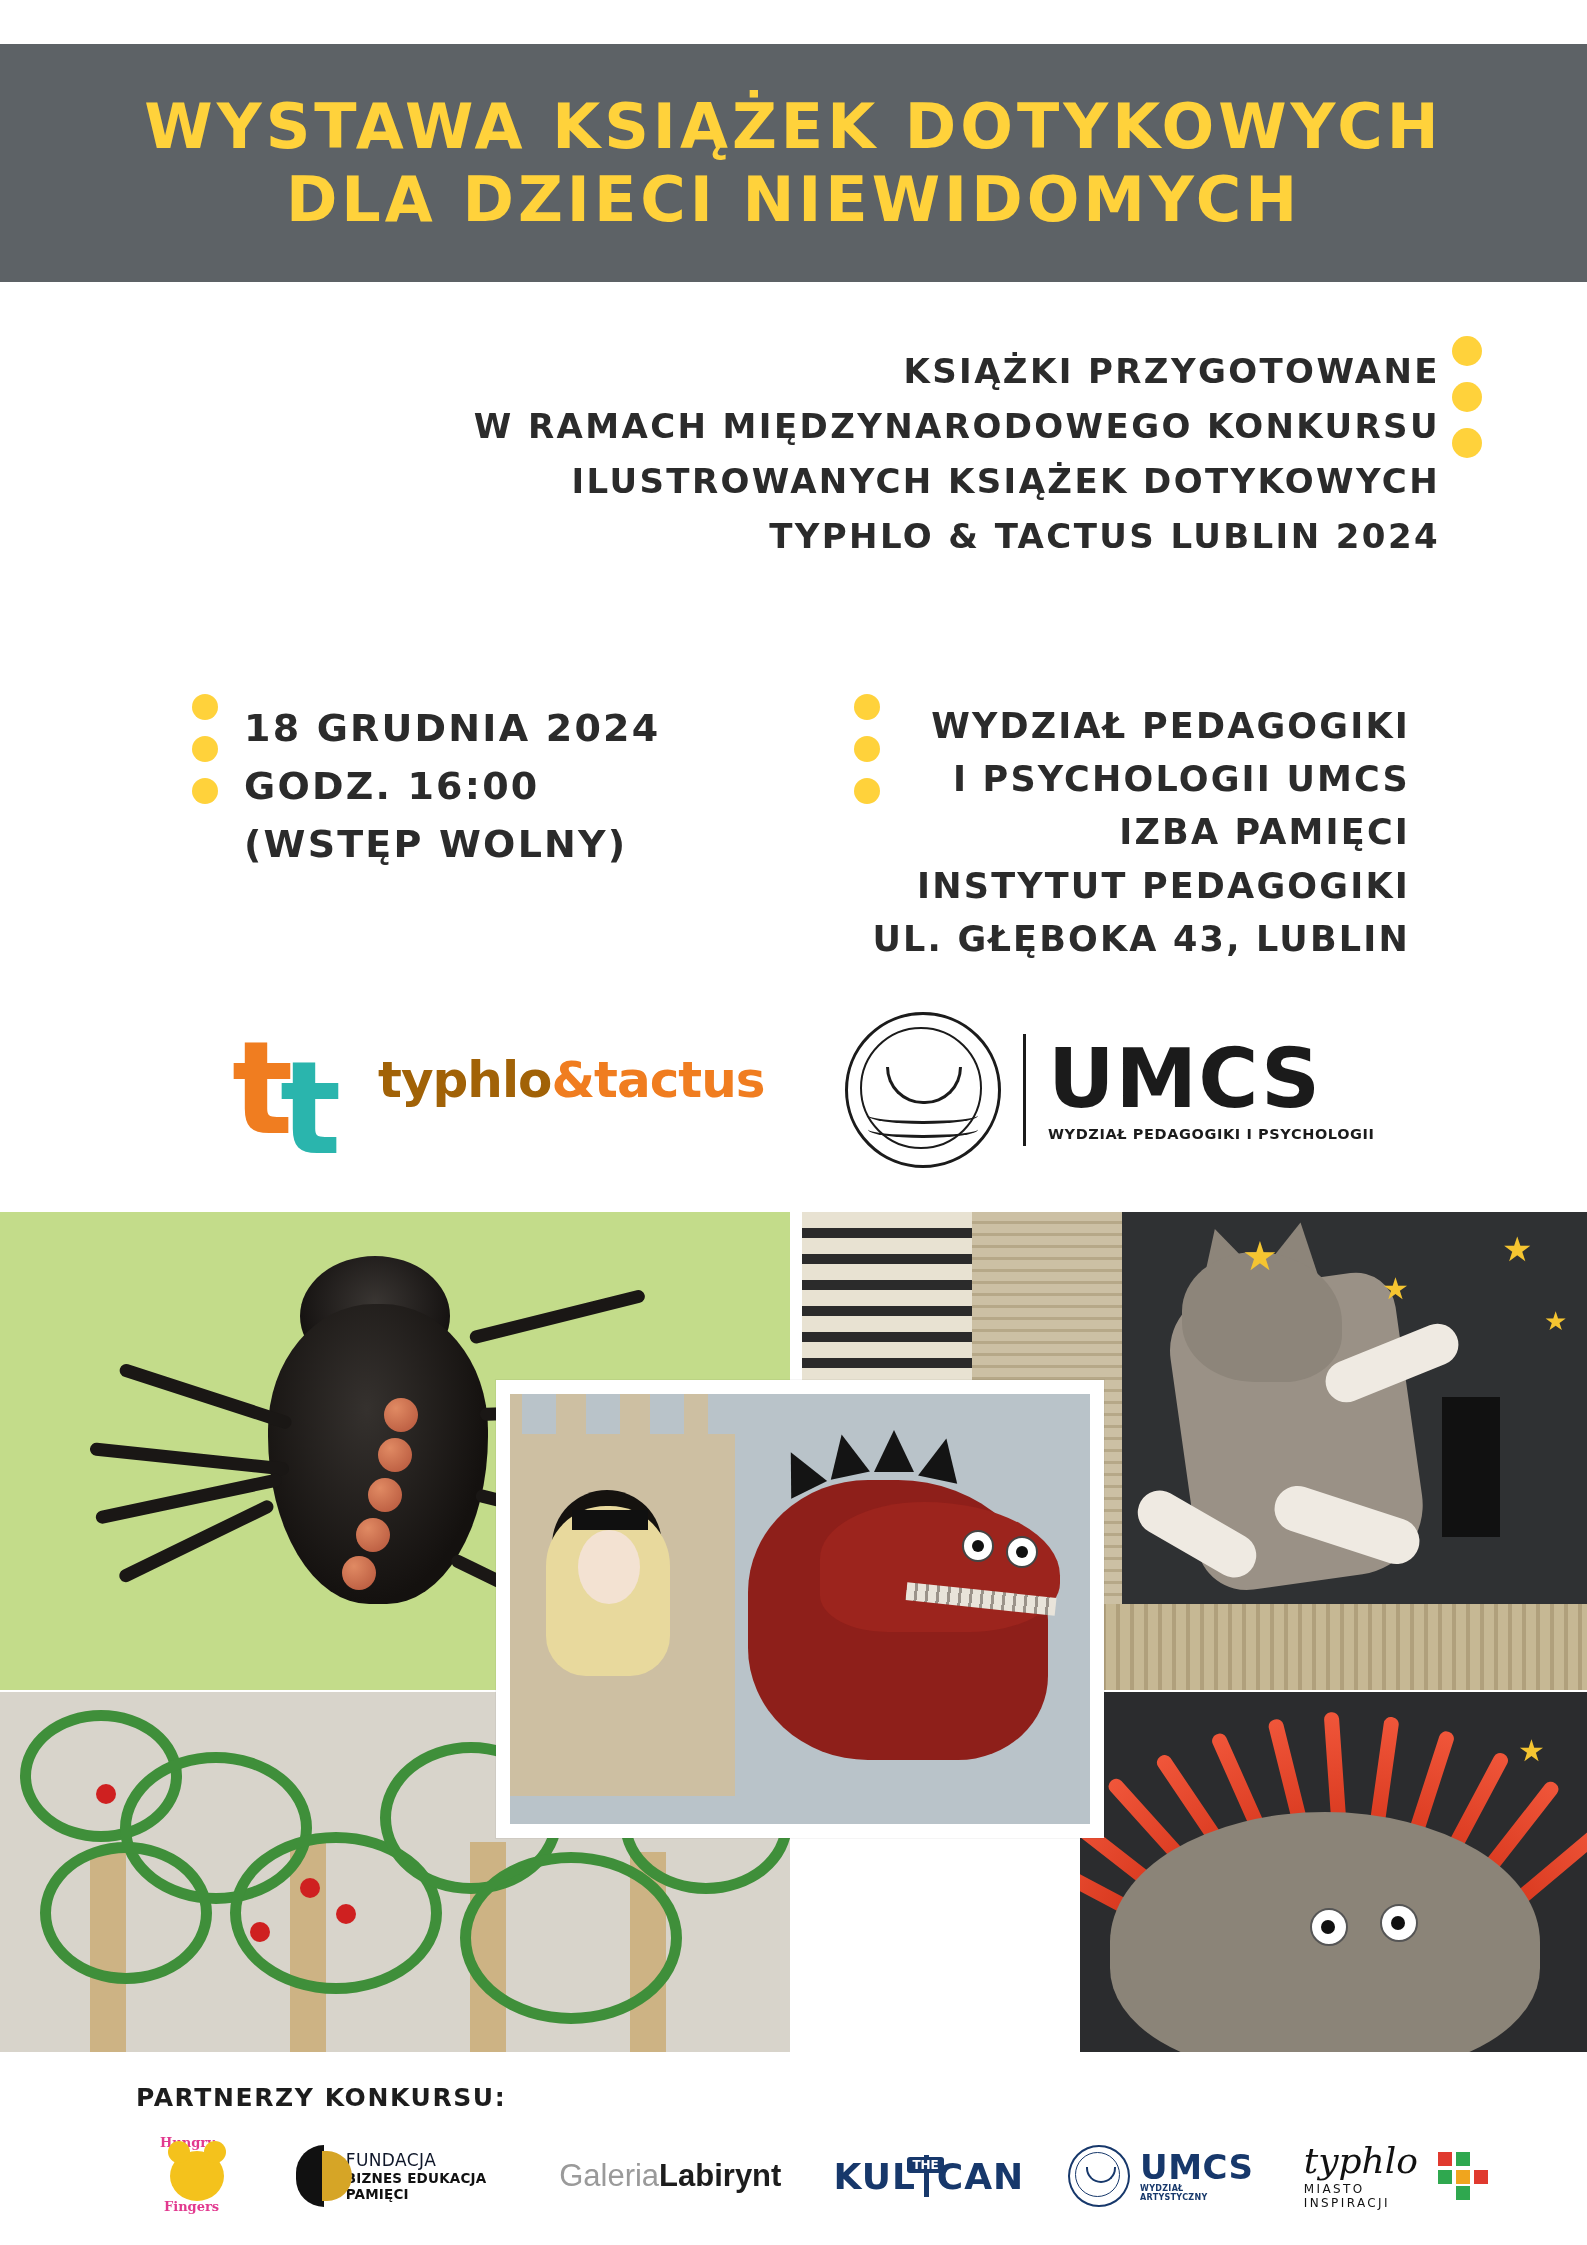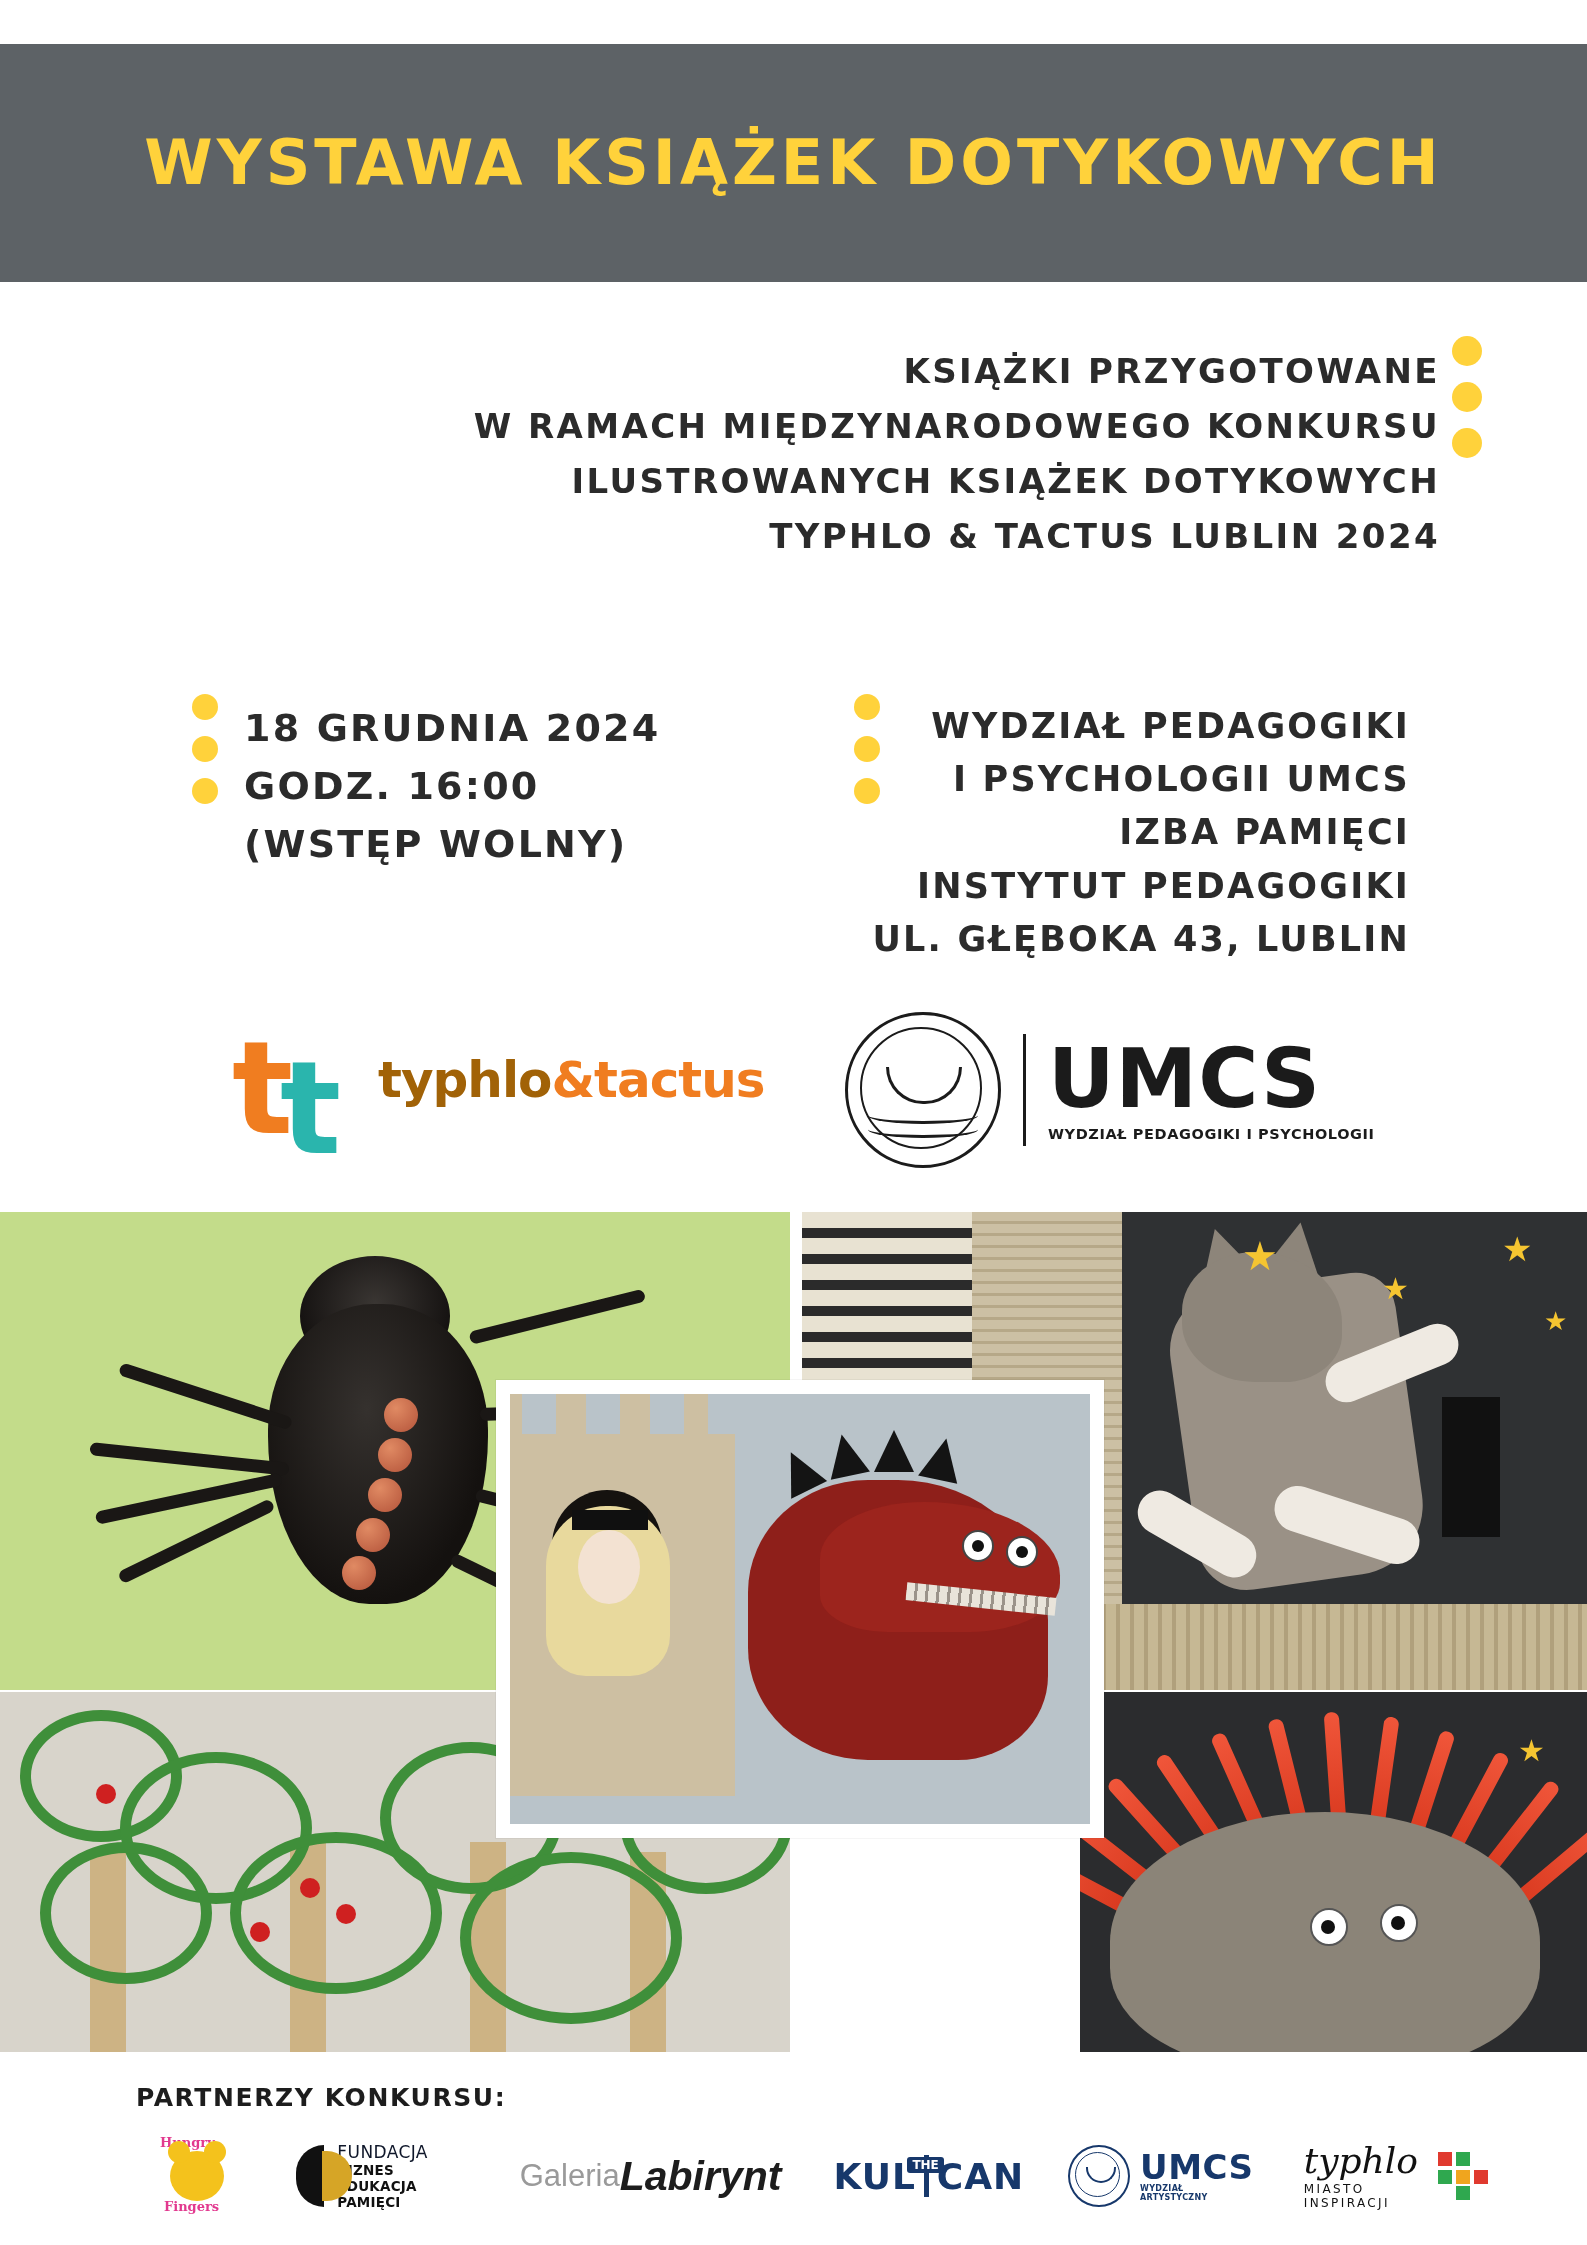--- a/index.html
+++ b/index.html
@@ -327,21 +327,21 @@
     width: 56px; height: 62px; position: relative;
   }
   .fund-mark .blk { position: absolute; left: 0; top: 0; width: 28px; height: 62px; background: #111; border-radius: 28px 0 0 28px; }
   .fund-mark .gld { position: absolute; left: 26px; top: 6px; width: 30px; height: 50px; background: #d6a526; border-radius: 0 26px 26px 0; }
   .fund-text { margin-left: 8px; }
   .fund-name { font-size: 17px; font-weight: normal; color: #0f172a; letter-spacing: 0.4px; }
   .fund-sub { font-size: 13.5px; font-weight: bold; color: #111; letter-spacing: 0.2px; }
 
   #partner-labirynt { margin-left: 58px; }
   .lab-a { font-size: 31px; color: #9a9a9a; font-family: "Liberation Sans", sans-serif; }
-  .lab-b { font-size: 41px; color: #1d1d1d; font-weight: bold; font-family: "Liberation Sans", sans-serif; font-style: italic; }
+  .lab-b { font-size: 31px; color: #1d1d1d; font-weight: bold; font-family: "Liberation Sans", sans-serif; }
 
   #partner-kulcan { margin-left: 52px; }
   .kul-bar { width: 5px; height: 42px; background: #17386b; margin: 0 8px; }
   .kul-word { font-size: 36px; font-weight: bold; color: #17386b; letter-spacing: 1px; }
   .kul-the {
     position: absolute; left: 74px; top: 2px;
     background: #17386b; color: #fff; font-size: 12px; font-weight: bold;
     padding: 1px 5px; border-radius: 3px;
   }
 
@@ -364,20 +364,21 @@
   .lublin-sub { font-size: 12px; letter-spacing: 2.4px; color: #111; margin-top: 3px; }
   .lublin-mark { width: 52px; height: 48px; position: relative; margin-left: 10px; }
   .lm { position: absolute; width: 14px; height: 14px; }
 
 </style>
 </head>
 <body>
 
 <div class="header-bar">
   <div class="header-line">WYSTAWA KSIĄŻEK DOTYKOWYCH</div>
+  <div class="header-line">DLA DZIECI NIEWIDOMYCH</div>
 </div>
 
 <div class="subtitle-block">
   <div class="subtitle-line">KSIĄŻKI PRZYGOTOWANE</div>
   <div class="subtitle-line">W RAMACH MIĘDZYNARODOWEGO KONKURSU</div>
   <div class="subtitle-line">ILUSTROWANYCH KSIĄŻEK DOTYKOWYCH</div>
   <div class="subtitle-line">TYPHLO &amp; TACTUS LUBLIN 2024</div>
 </div>
 
 <div class="dots-col" id="dots-subtitle">

